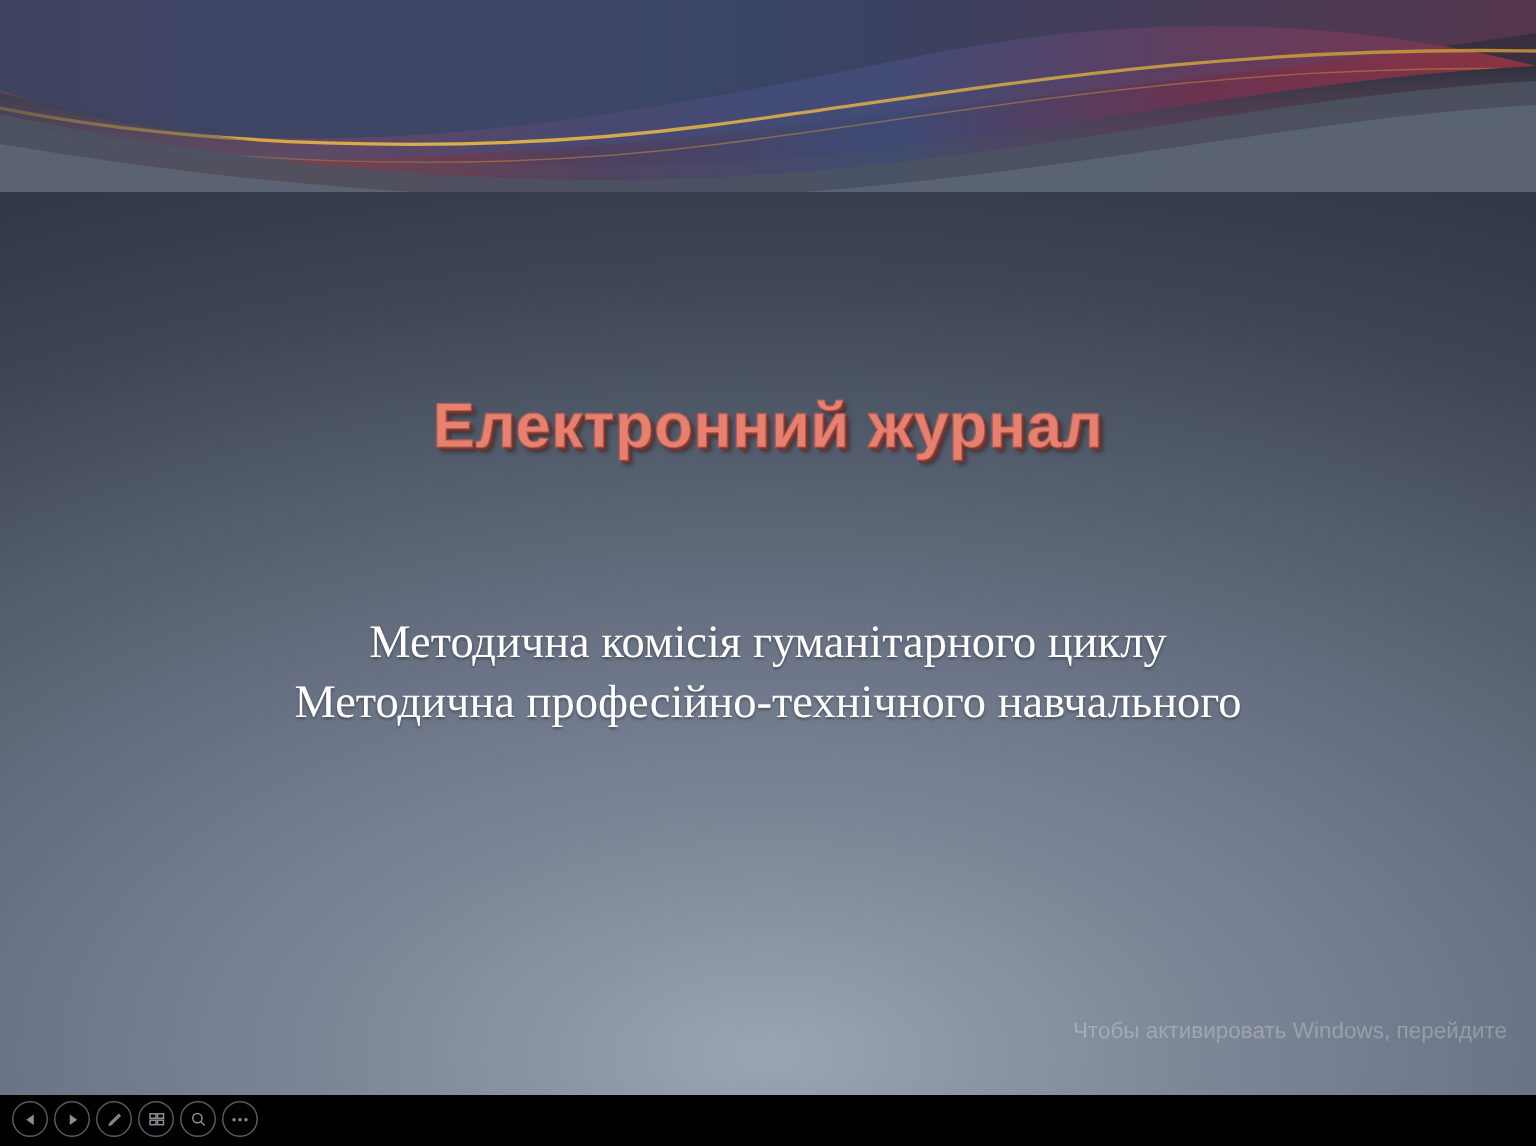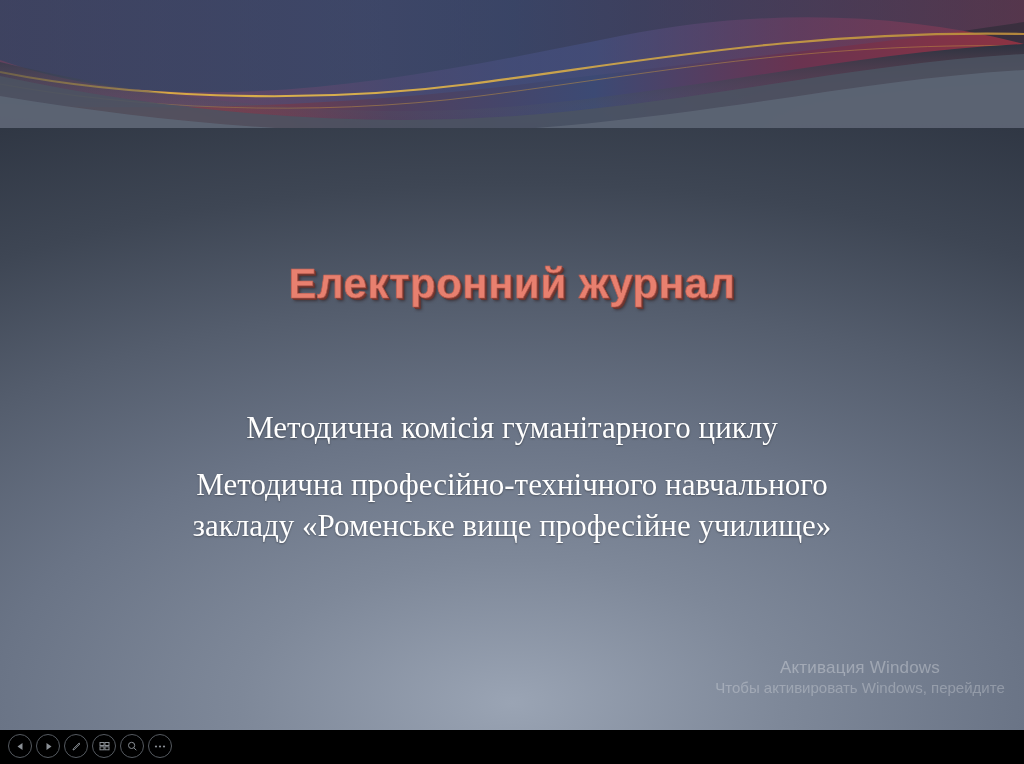--- a/index.html
+++ b/index.html
@@ -70,21 +70,21 @@
     color: #ffffff;
     font-family: "Liberation Serif", serif;
     font-size: 31px;
     line-height: 1.28;
     text-shadow: 0 1px 2px rgba(0,0,0,0.35);
   }
   .subtitle-line {
     display: block;
     white-space: nowrap;
   }
-  .subtitle-line.l1 { margin-bottom: 17px; }
+  .subtitle-line.l1 { }
   .subtitle-line.l2 { margin-bottom: 2px; }
 
   
   .activation {
     position: absolute;
     right: 14px;
     bottom: 68px;
     width: 300px;
     text-align: center;
     color: rgba(255,255,255,0.30);
@@ -191,25 +191,23 @@
     </svg>
   </div>
 
   <div class="title-wrap">
     <h1 class="slide-title">Електронний журнал</h1>
   </div>
 
   <div class="subtitle-wrap">
     <span class="subtitle-line l1">Методична комісія гуманітарного циклу</span>
     <span class="subtitle-line l2">Методична професійно-технічного навчального</span>
-    <span class="subtitle-line l3">закладу «Роменське вище професійне училище»</span>
   </div>
 
   <div class="activation">
-    <span class="act-title">Активация Windows</span>
     <span class="act-sub">Чтобы активировать Windows, перейдите</span>
   </div>
 
   <div class="toolbar">
     <div class="toolbar-inner">
       <div class="tb-btn">
         <span>
           <svg width="9" height="9" viewBox="0 0 9 9" aria-hidden="true">
               <polygon points="6.5,1 6.5,8 1.5,4.5" fill="#8b9096"></polygon>
             </svg>

